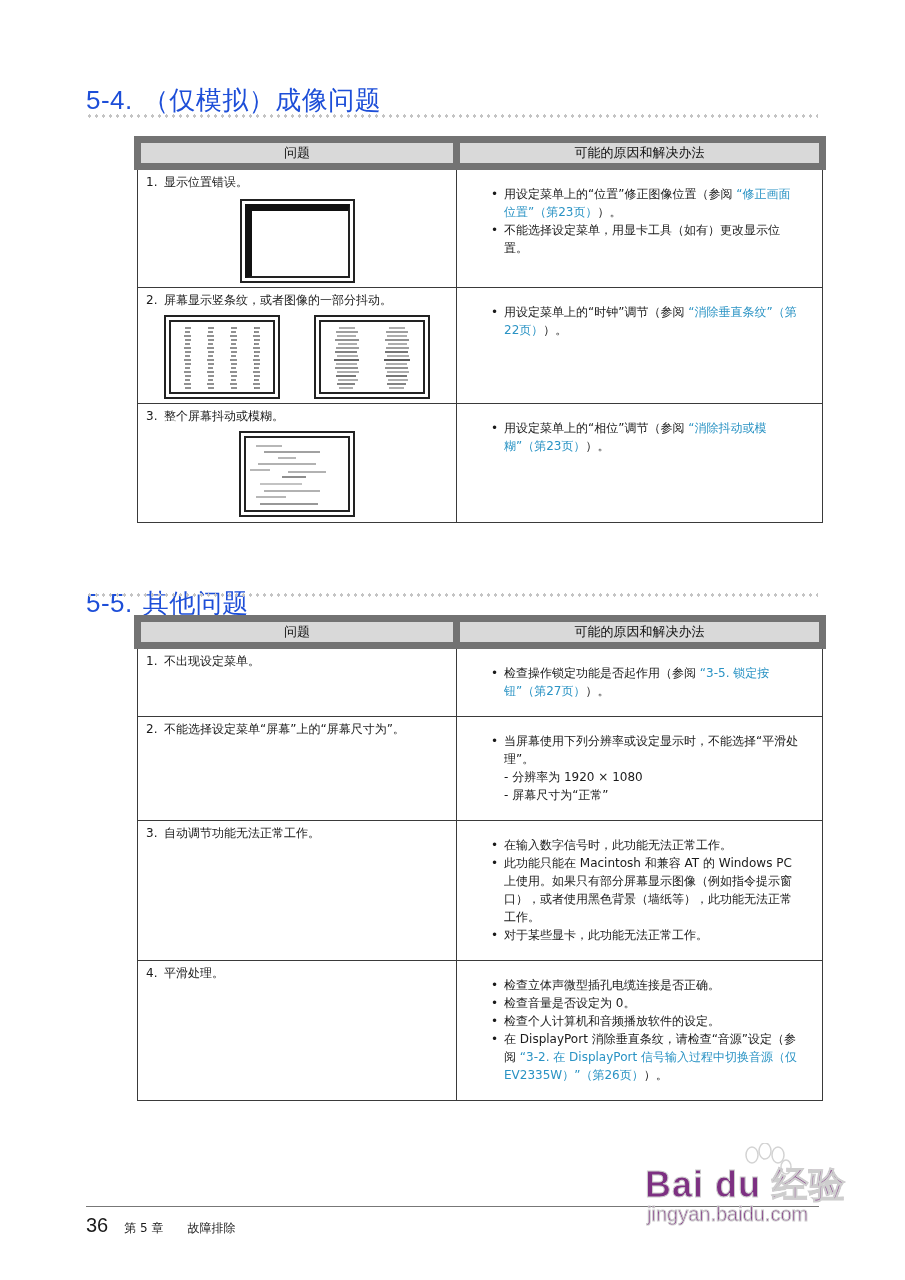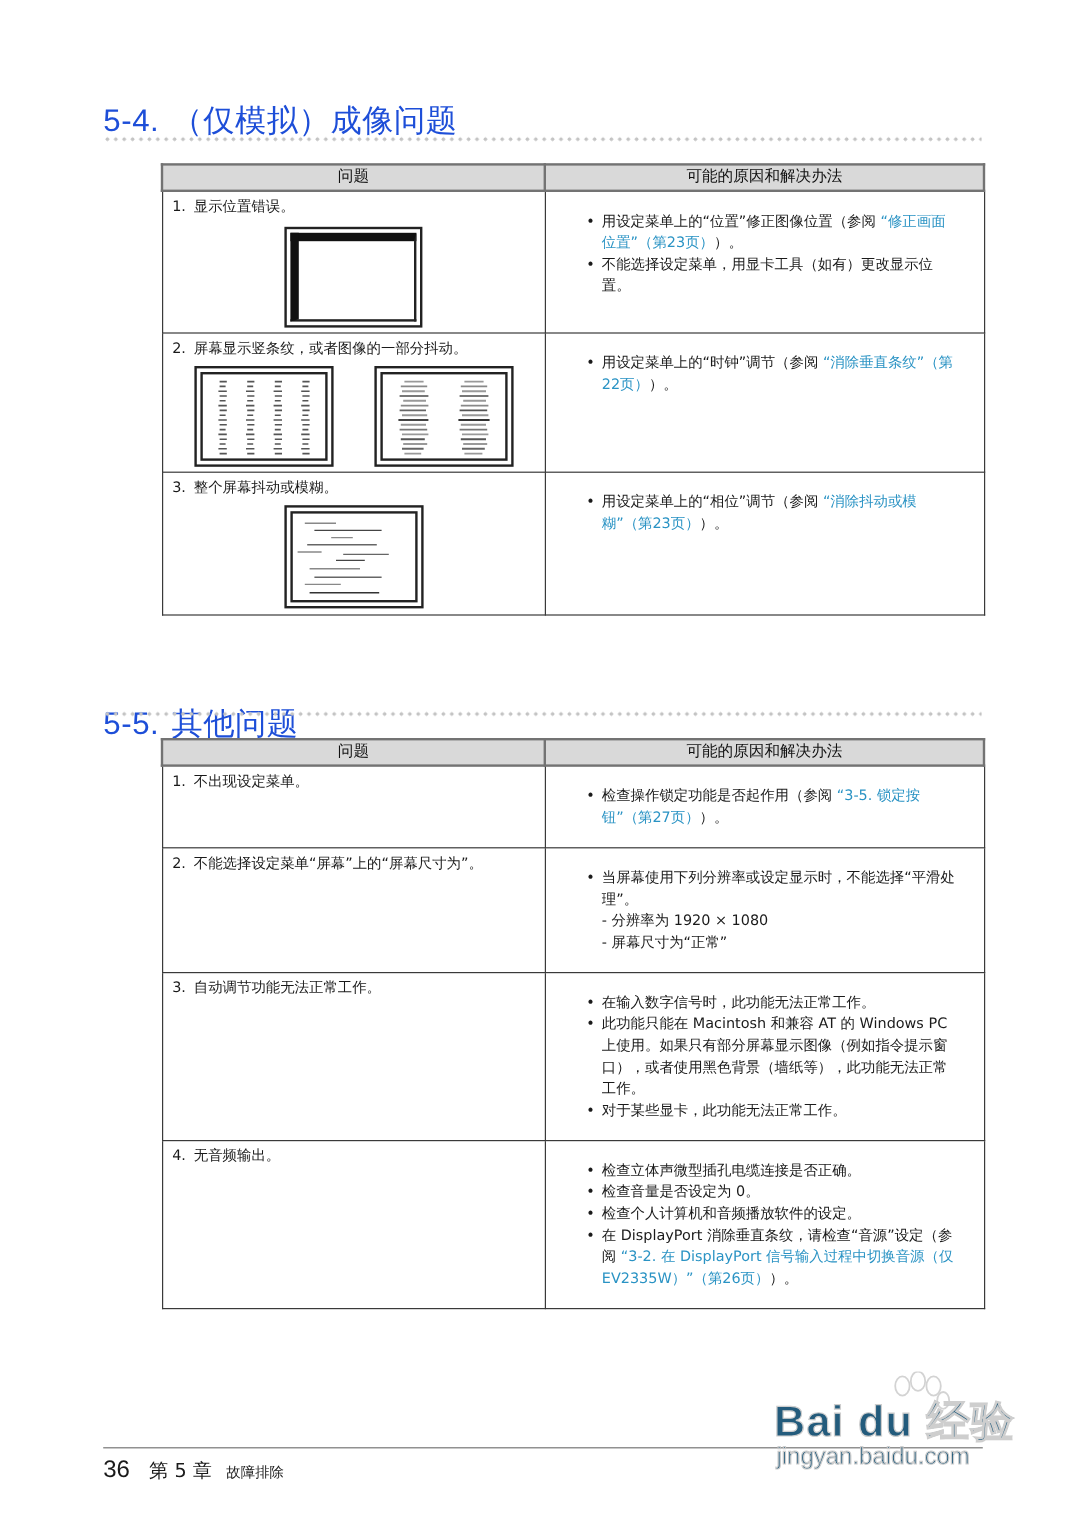--- a/index.html
+++ b/index.html
@@ -20,21 +20,21 @@
   }
   table.tbl {
     position: absolute; left: 134px; width: 685px;
     border-collapse: collapse; table-layout: fixed;
     font-size: 12px; line-height: 18px;
   }
   table.tbl col.c1 { width: 319px; }
   table.tbl col.c2 { width: 366px; }
   table.tbl th {
     background: #d9d9d9; font-weight: normal; font-size: 13px;
-    height: 20px; padding: 0; border: 2px solid #737373; text-align: center;
+    height: 20px; padding: 0; border: 7px solid #737373; text-align: center;
     color: #111;
   }
   table.tbl td {
     border: 1px solid #3a3a3a; vertical-align: top; padding: 3px 8px 4px 8px;
     color: #1a1a1a;
   }
   .problem { display: flex; }
   .problem .pn { width: 18px; flex: none; }
   ul.sol { list-style: none; margin: 12px; padding: 0 0 0 14px; }
   ul.sol li { position: relative; padding-left: 13px; }
@@ -48,27 +48,27 @@
   }
   .monitor .screen {
     border: 2px solid #222; width: 100%; height: 100%; box-sizing: border-box;
     position: relative; overflow: hidden; background: #fff;
   }
   .footer-line {
     position: absolute; left: 86px; top: 1206px; width: 733px; height: 1px; background: #777;
   }
   .footer { position: absolute; left: 86px; top: 1214px; display: flex; align-items: baseline; }
   .footer .page { font-size: 20px; font-weight: normal; font-family: "Liberation Sans", sans-serif; margin-right: 16px; }
-  .footer .chap { font-size: 16px; margin-right: 12px; }
+  .footer .chap { font-size: 12px; margin-right: 24px; }
   .footer .chapname { font-size: 12px; }
   .watermark {
     position: absolute; left: 645px; top: 1143px; width: 210px; height: 90px; opacity: 0.9;
   }
   .wm-text {
-    position: absolute; font-family: "Liberation Sans", sans-serif; color: #0c4a6e;
+    position: absolute; font-family: "Liberation Sans", sans-serif; color: #701a75;
     -webkit-text-stroke: 1px #c9c9c9; font-weight: bold;
   }
 </style>
 </head>
 <body>
 
 <div class="section-title" style="top:84px;">
   <span class="num">5-4.</span><span>（仅模拟）成像问题</span>
 </div>
 <div class="dots" style="top:114px;"></div>
@@ -324,21 +324,21 @@
         <li><span>在输入数字信号时，此功能无法正常工作。</span></li>
         <li><span>此功能只能在 Macintosh 和兼容 AT 的 Windows PC 上使用。如果只有部分屏幕显示图像（例如指令提示窗口），或者使用黑色背景（墙纸等），此功能无法正常工作。</span></li>
         <li><span>对于某些显卡，此功能无法正常工作。</span></li>
       </ul>
     </td>
   </tr>
   <tr style="height:115px;">
     <td>
       <div class="problem">
         <span class="pn">4.</span>
-        <span>无音频输出。</span>
+        <span>平滑处理。</span>
       </div>
     </td>
     <td>
       <ul class="sol">
         <li><span>检查立体声微型插孔电缆连接是否正确。</span></li>
         <li><span>检查音量是否设定为 0。</span></li>
         <li><span>检查个人计算机和音频播放软件的设定。</span></li>
         <li><span>在 DisplayPort 消除垂直条纹，请检查“音源”设定（参阅 </span><span class="link">“3-2. 在 DisplayPort 信号输入过程中切换音源（仅 EV2335W）”（第26页）</span><span>）。</span></li>
       </ul>
     </td>

